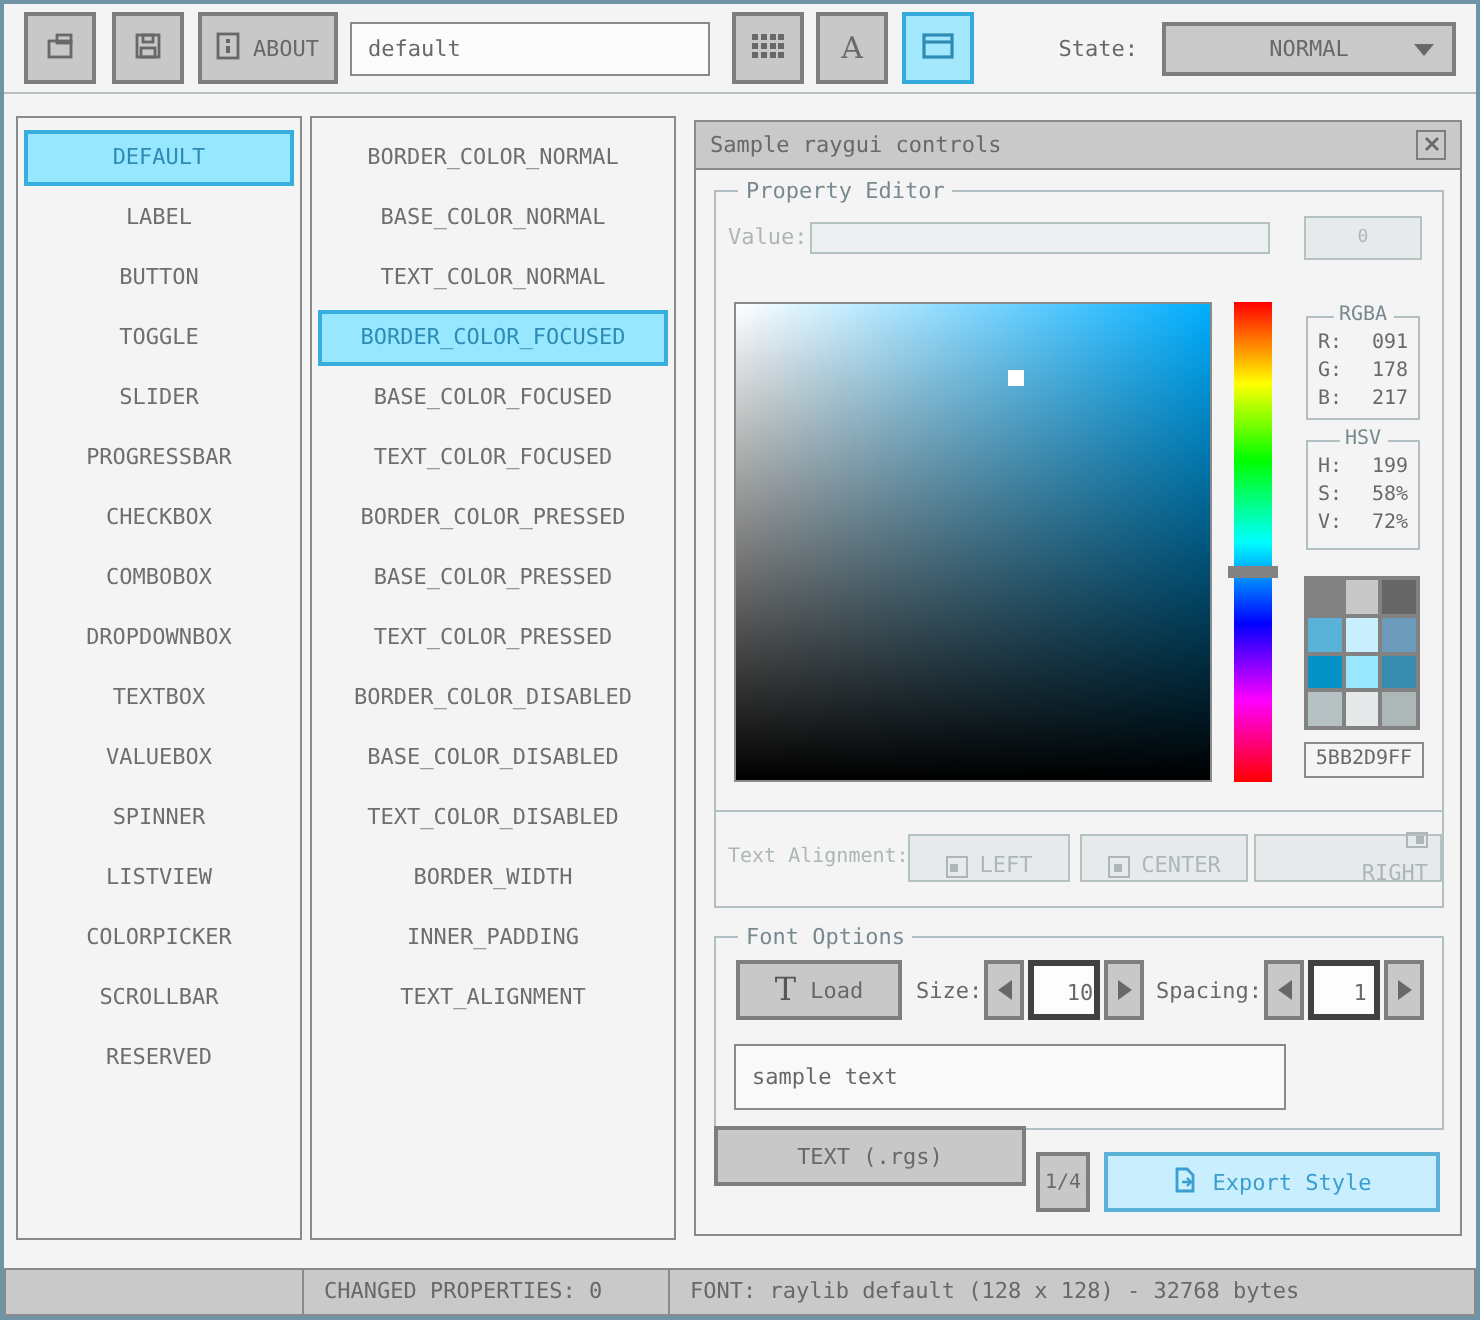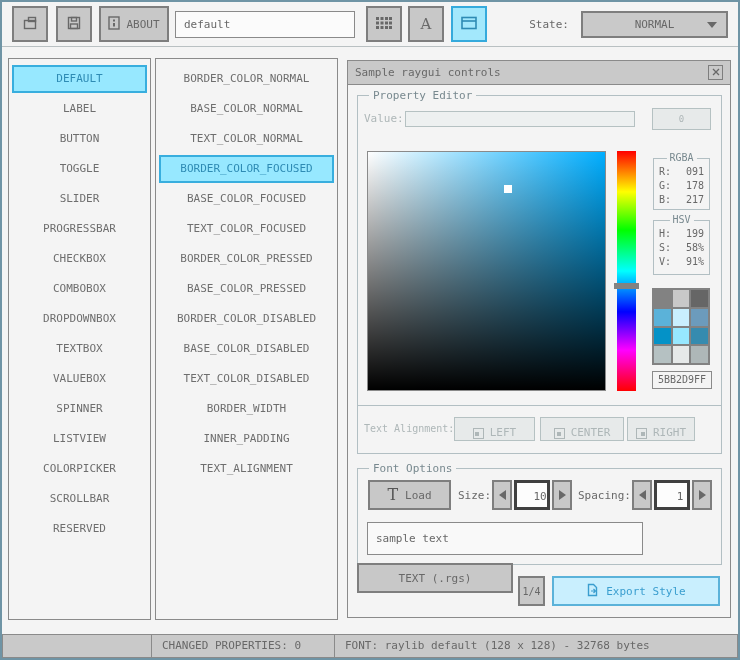--- a/index.html
+++ b/index.html
@@ -70,21 +70,21 @@
             border:2px solid #828282;background:#828282;display:grid;grid-template-columns:repeat(3,1fr);
             grid-auto-rows:1fr;gap:2px;}
   .swatch{cursor:pointer;}
   .hex{position:absolute;left:294px;top:275px;width:60px;height:18px;border:1px solid #8a8a8a;box-sizing:border-box;
        text-align:center;line-height:16px;font-size:10px;color:#686868;cursor:text;background:#f4f4f4;}
 
   .pe-divider{position:absolute;left:0;right:0;top:309px;height:1px;background:#b2bfc3;}
   .align-label{position:absolute;left:6px;top:327px;color:#aeb7b8;font-size:10px;}
   .abtn{position:absolute;top:321px;height:24px;border:1px solid #b5c1c2;background:#e7eaea;color:#aeb7b8;
         display:flex;align-items:flex-end;justify-content:center;gap:6px;box-sizing:border-box;}
-  .abtn.l{left:96px;width:81px;}.abtn.c{left:182px;width:84px;}.abtn.r{left:269px;width:68px;}
+  .abtn.l{left:96px;width:81px;}.abtn.c{left:182px;width:84px;}.abtn.r{left:269px;width:94px;flex-direction:column;}
   .align-ic{width:11px;height:11px;border:1px solid #aeb7b8;box-sizing:border-box;display:flex;align-items:center;padding:1px;}
   .align-ic b{width:4px;height:4px;background:#aeb7b8;display:block;}
   .align-ic.pos-c{justify-content:center;}.align-ic.pos-r{justify-content:flex-end;}
 
   .gbtn{background:#c8c8c8;border:2px solid #7e7e7e;box-sizing:border-box;display:flex;align-items:center;
         justify-content:center;cursor:pointer;color:#686868;}
   .load-btn{position:absolute;left:10px;top:11px;width:83px;height:30px;gap:7px;}
   .t-ic{font-family:"DejaVu Serif","Liberation Serif",serif;font-size:16px;line-height:16px;color:#565656;}
   .fo-label{position:absolute;color:#686868;}
   .lbl-size{left:100px;top:20px;}
@@ -233,20 +233,21 @@
       <div class="item selected">BORDER_COLOR_FOCUSED</div>
 
       <div class="item">BASE_COLOR_FOCUSED</div>
 
       <div class="item">TEXT_COLOR_FOCUSED</div>
 
       <div class="item">BORDER_COLOR_PRESSED</div>
 
       <div class="item">BASE_COLOR_PRESSED</div>
 
+      <div class="item">TEXT_COLOR_PRESSED</div>
 
       <div class="item">BORDER_COLOR_DISABLED</div>
 
       <div class="item">BASE_COLOR_DISABLED</div>
 
       <div class="item">TEXT_COLOR_DISABLED</div>
 
       <div class="item">BORDER_WIDTH</div>
 
       <div class="item">INNER_PADDING</div>
@@ -306,21 +307,21 @@
             <span>199</span>
           </div>
 
           <div class="kv">
             <span>S:</span>
             <span>58%</span>
           </div>
 
           <div class="kv">
             <span>V:</span>
-            <span>91%</span>
+            <span>72%</span>
           </div>
         </div>
 
       <div class="swatches">
 
           <div class="swatch" style="background: rgb(130, 130, 130);"></div>
 
           <div class="swatch" style="background: rgb(200, 200, 200);"></div>
 
           <div class="swatch" style="background: rgb(102, 102, 102);"></div>

